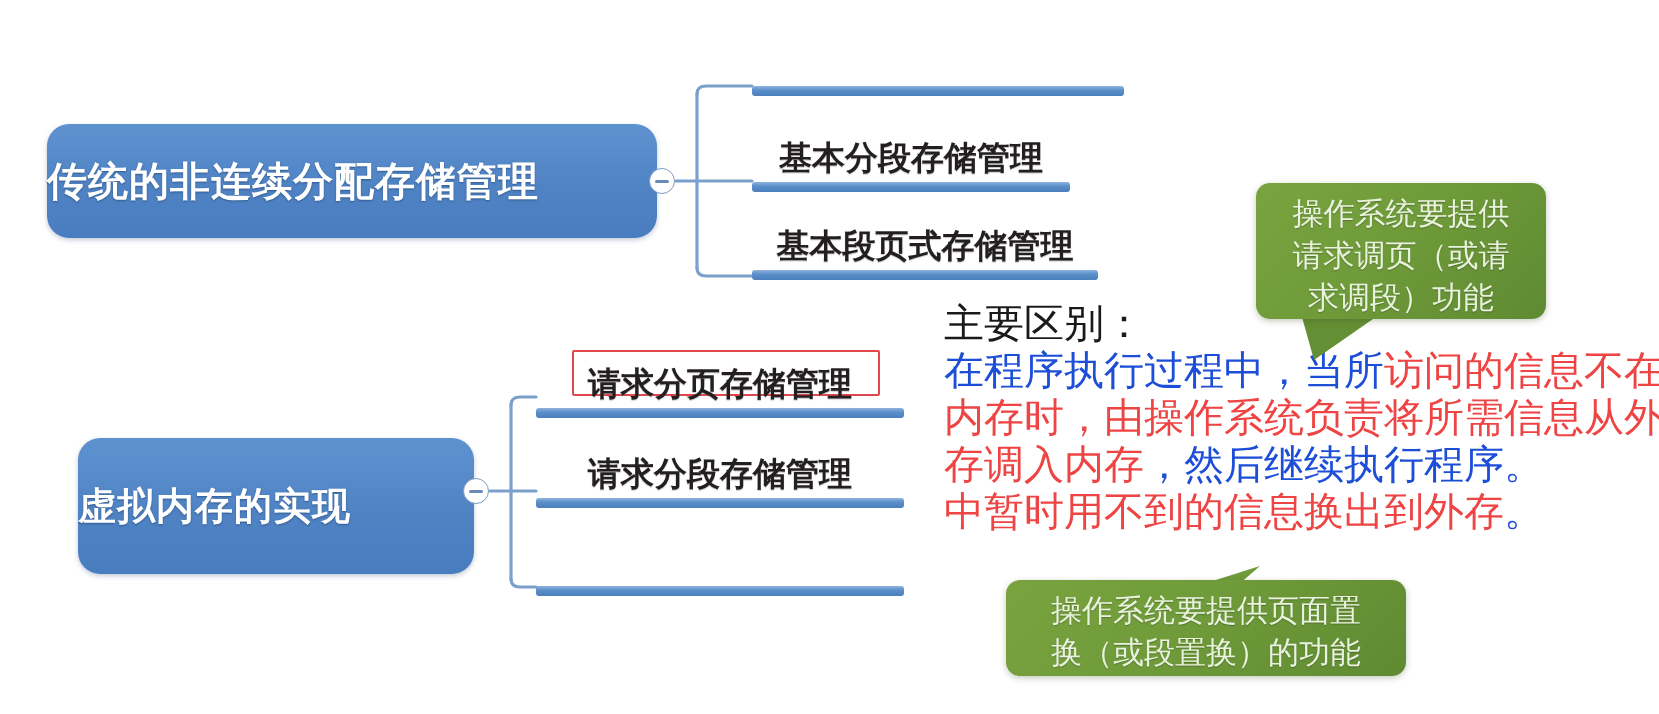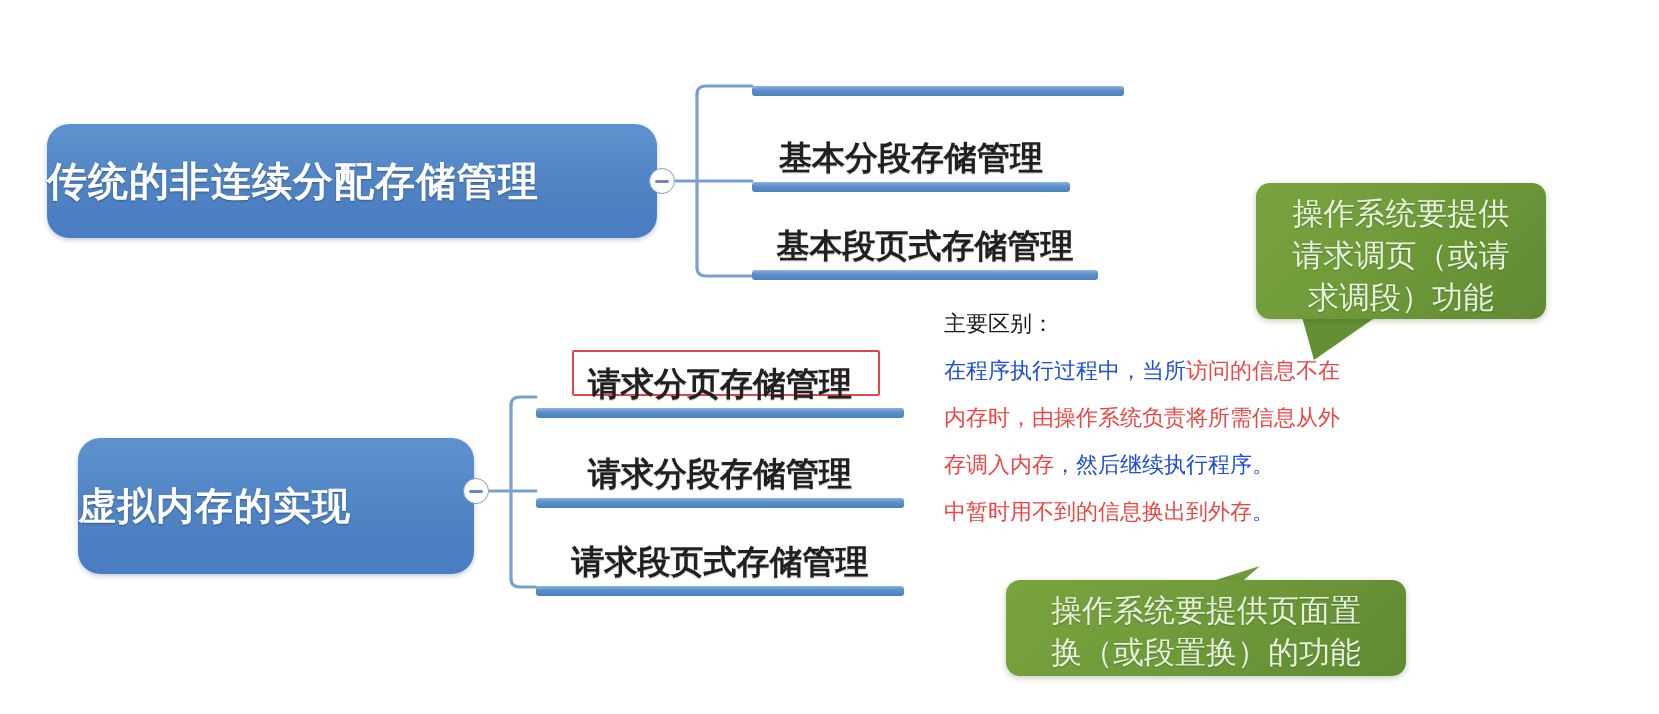--- a/index.html
+++ b/index.html
@@ -123,21 +123,21 @@
     pointer-events: none;
   }
 
   
   #explain-block {
     position: absolute;
     left: 944px;
     top: 300px;
     width: 700px;
     font-family: "Liberation Serif", "DejaVu Serif", serif;
-    font-size: 22px;
+    font-size: 40px;
     line-height: 47px;
     color: #1a1a1a;
     z-index: 3;
   }
   #explain-block .ln { white-space: nowrap; letter-spacing: 0px; }
   .red { color: #ef4444; }
   .blk { color: #1d4ed8; }
 
   
   .callout {
@@ -214,21 +214,20 @@
     <span class="leaf-label">请求分页存储管理</span>
     <span class="leaf-bar"></span>
   </div>
 
   <div class="leaf" id="leaf-2-2">
     <span class="leaf-label">请求分段存储管理</span>
     <span class="leaf-bar"></span>
   </div>
 
   <div class="leaf" id="leaf-2-3">
-    <span class="leaf-label">请求段页式存储管理</span>
     <span class="leaf-bar"></span>
   </div>
 
   <div id="explain-block">
     <div class="ln">主要区别：</div>
     <div class="ln">
       <span class="blk">在程序执行过程中，当所</span><span class="red">访问的信息不在</span>
     </div>
     <div class="ln">
       <span class="red">内存时，由操作系统负责将所需信息从外</span>

